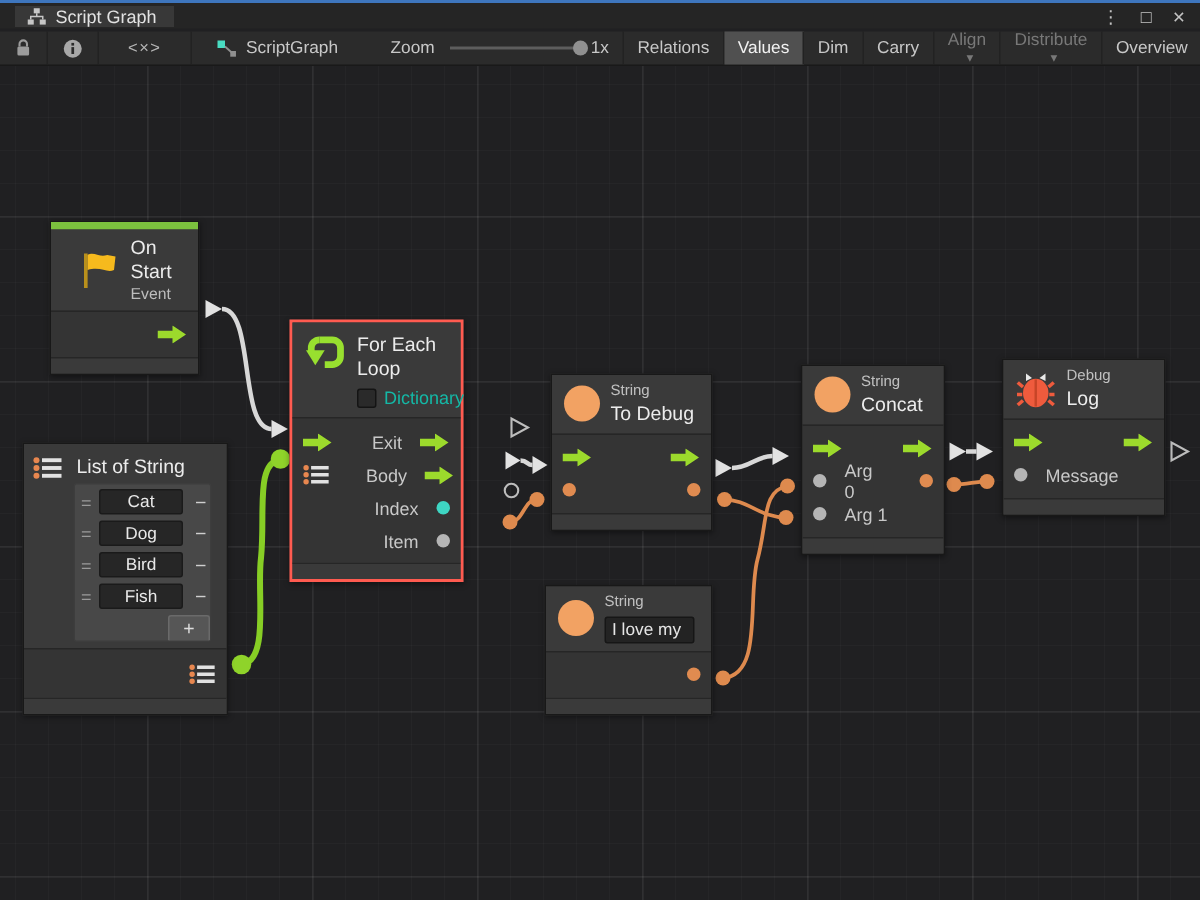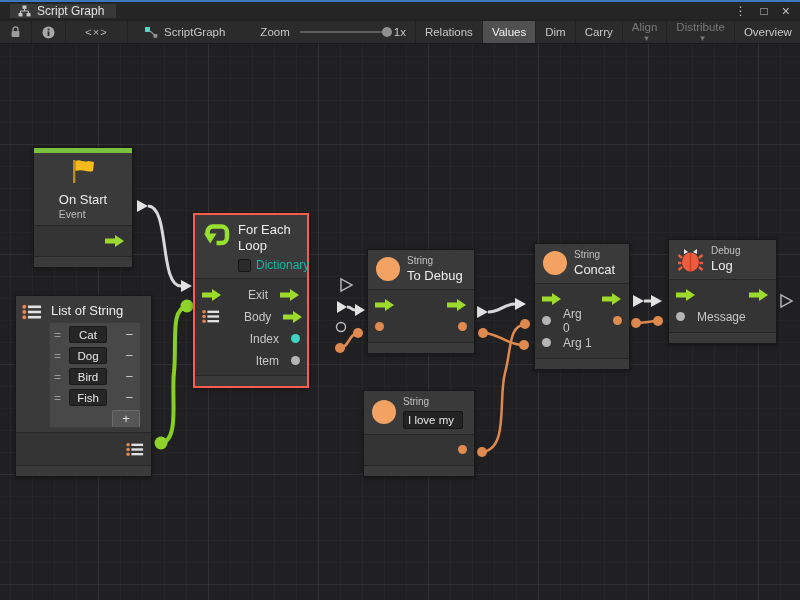--- a/index.html
+++ b/index.html
@@ -60,21 +60,21 @@
   .dot.gray { background:#b5b5b5; } .dot.orange { background:#e08b50; } .dot.teal { background:#3ed6c3; }
   .green-strip { height:5px; background:#7cc13e; }
   .ocircle { width:24px; height:24px; border-radius:50%; background:#f2a263; flex:none; }
   .twoline { display:flex; flex-direction:column; line-height:1.25; }
 
   
   .listwidget { background:#484848; border:1px solid #3d3d3d; border-radius:2px;
                 margin:4px 0 2px 0; padding:3px 4px 0 4px; width:92px; }
   .lrow { display:flex; align-items:center; gap:5px; margin-bottom:4px; }
   .lhandle { color:#9a9a9a; font-size:12px; width:10px; }
-  .lfield { width:38px; height:17px; background:#262626; border:1px solid #1a1a1a; border-radius:2px;
+  .lfield { width:56px; height:17px; background:#262626; border:1px solid #1a1a1a; border-radius:2px;
             color:#e8e8e8; font-size:11.5px; text-align:center; font-family:"Liberation Sans",sans-serif; }
   .lminus { color:#cfcfcf; font-size:13px; margin-left:auto; padding:0 3px; cursor:default; }
   .laddrow { display:flex; justify-content:flex-end; margin:0 -4px; }
   .lplus { width:28px; height:17px; background:#565656; border:1px solid #6a6a6a; border-bottom:none;
            color:#dcdcdc; font-size:13px; line-height:15px; text-align:center; border-radius:2px 2px 0 0; }
 
   .checkbox { width:13px; height:13px; background:#2a2a2a; border:1px solid #141414; border-radius:2px; flex:none; }
   .strfield { width:60px; height:18px; background:#232323; border:1px solid #161616; border-radius:2px;
               color:#e6e6e6; font-size:11.5px; padding:0 4px; font-family:"Liberation Sans",sans-serif; }
 
@@ -218,21 +218,21 @@
 
     <g>
       <path d="M636 323 C645 323 650 321 658 321" stroke="#de8a4e" stroke-width="2.5" fill="none"></path>
       <circle cx="636" cy="323" r="5" fill="#de8a4e"></circle>
       <circle cx="658" cy="321" r="5" fill="#de8a4e"></circle>
     </g>
   </svg>
 
   <div class="node" style="left:33px; top:147px; width:100px;">
     <div class="green-strip"></div>
-    <div class="nhead" style="padding:4px 18px;flex-direction:column;">
+    <div class="nhead" style="padding:4px 18px;">
       <svg class="glyph" width="28" height="28" viewBox="0 0 28 28">
         <rect x="4" y="3" width="2.4" height="23" fill="#b9901c"></rect>
         <path d="M6.4 4 C11 1.5 14 6 19.5 4 L25 5 L24 14 C19 16.2 15.5 11.5 6.4 14 Z" fill="#f6ba1d"></path>
       </svg>
       <div class="twoline">
         <span class="ntitle">On Start</span>
         <span class="nsub">Event</span>
       </div>
     </div>
     <div class="nbody">

